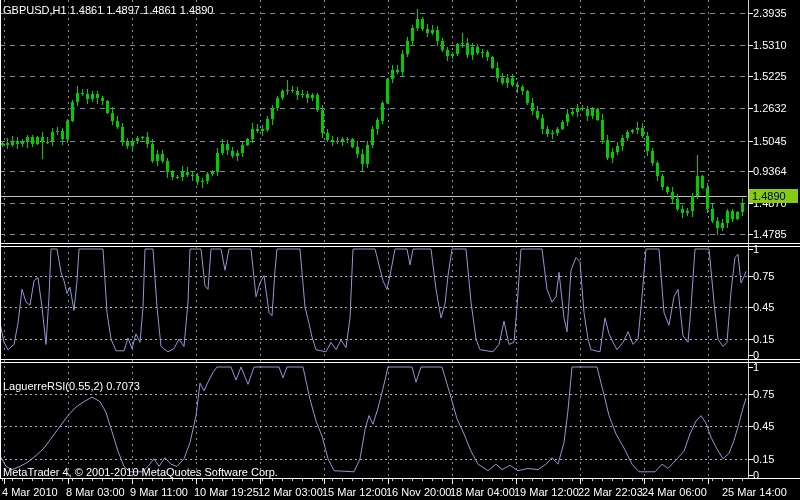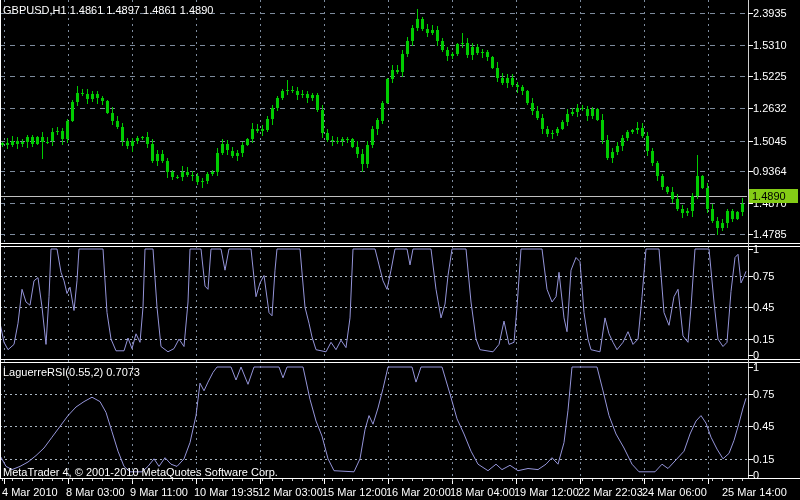--- a/index.html
+++ b/index.html
@@ -4,21 +4,21 @@
 <style>
   html,body{margin:0;padding:0;background:#222;}
   .window{
     position:relative;width:800px;height:500px;background:#000;
     overflow:hidden;font-family:"Liberation Sans",sans-serif;
   }
   #chart-svg{position:absolute;left:0;top:0;}
   .hud{position:absolute;color:#fff;font-size:11px;line-height:13px;white-space:pre;z-index:2;}
   #header-label{left:3px;top:4px;}
   #ind1-label{left:3px;top:250px;}
-  #ind2-label{left:3px;top:366px;}
+  #ind2-label{left:3px;top:380px;}
   #status-label{left:3px;top:466px;}
   #price-axis{position:absolute;left:748px;top:0;width:52px;height:478px;z-index:2;}
   #time-axis{position:absolute;left:0;top:478px;width:800px;height:32px;z-index:2;}
   .axis-label{position:absolute;color:#fff;font-size:11px;line-height:12px;height:12px;white-space:nowrap;z-index:2;}
   .price-box{
     position:absolute;left:1px;width:46px;height:14px;background:#84cc16;color:#000;
     font-size:11px;line-height:14px;padding-left:3px;z-index:3;
   }
 </style>
 </head>
@@ -355,23 +355,23 @@
       <div class="axis-label" style="left: 5px; top: 420px;">0.45</div>
       <div class="axis-label" style="left: 5px; top: 333px;">0.15</div>
       <div class="axis-label" style="left: 5px; top: 453px;">0.15</div>
       <div class="axis-label" style="left: 5px; top: 349px;">0</div>
       <div class="axis-label" style="left: 5px; top: 469px;">0</div>
     </div>
   <div id="time-axis">
       <div class="axis-label" style="left: 2px; top: 8px;">4 Mar 2010</div>
       <div class="axis-label" style="left: 66px; top: 8px;">8 Mar 03:00</div>
       <div class="axis-label" style="left: 130px; top: 8px;">9 Mar 11:00</div>
-      <div class="axis-label" style="left: 194px; top: 8px;">10 Mar 19:35</div>
+      <div class="axis-label" style="left: 194px; top: 8px;">10 Mar 19:25</div>
       <div class="axis-label" style="left: 258px; top: 8px;">12 Mar 03:00</div>
       <div class="axis-label" style="left: 322px; top: 8px;">15 Mar 12:00</div>
-      <div class="axis-label" style="left: 386px; top: 8px;">16 Mar 20:00</div>
+      <div class="axis-label" style="left: 386px; top: 8px;">16 Nov 20:00</div>
       <div class="axis-label" style="left: 450px; top: 8px;">18 Mar 04:00</div>
       <div class="axis-label" style="left: 514px; top: 8px;">19 Mar 12:00</div>
       <div class="axis-label" style="left: 578px; top: 8px;">22 Mar 22:03</div>
       <div class="axis-label" style="left: 642px; top: 8px;">24 Mar 06:00</div>
       <div class="axis-label" style="left: 706px; top: 8px; margin-left: 16px;">25 Mar 14:00</div>
     </div>
 </div>
 
 </body></html>

